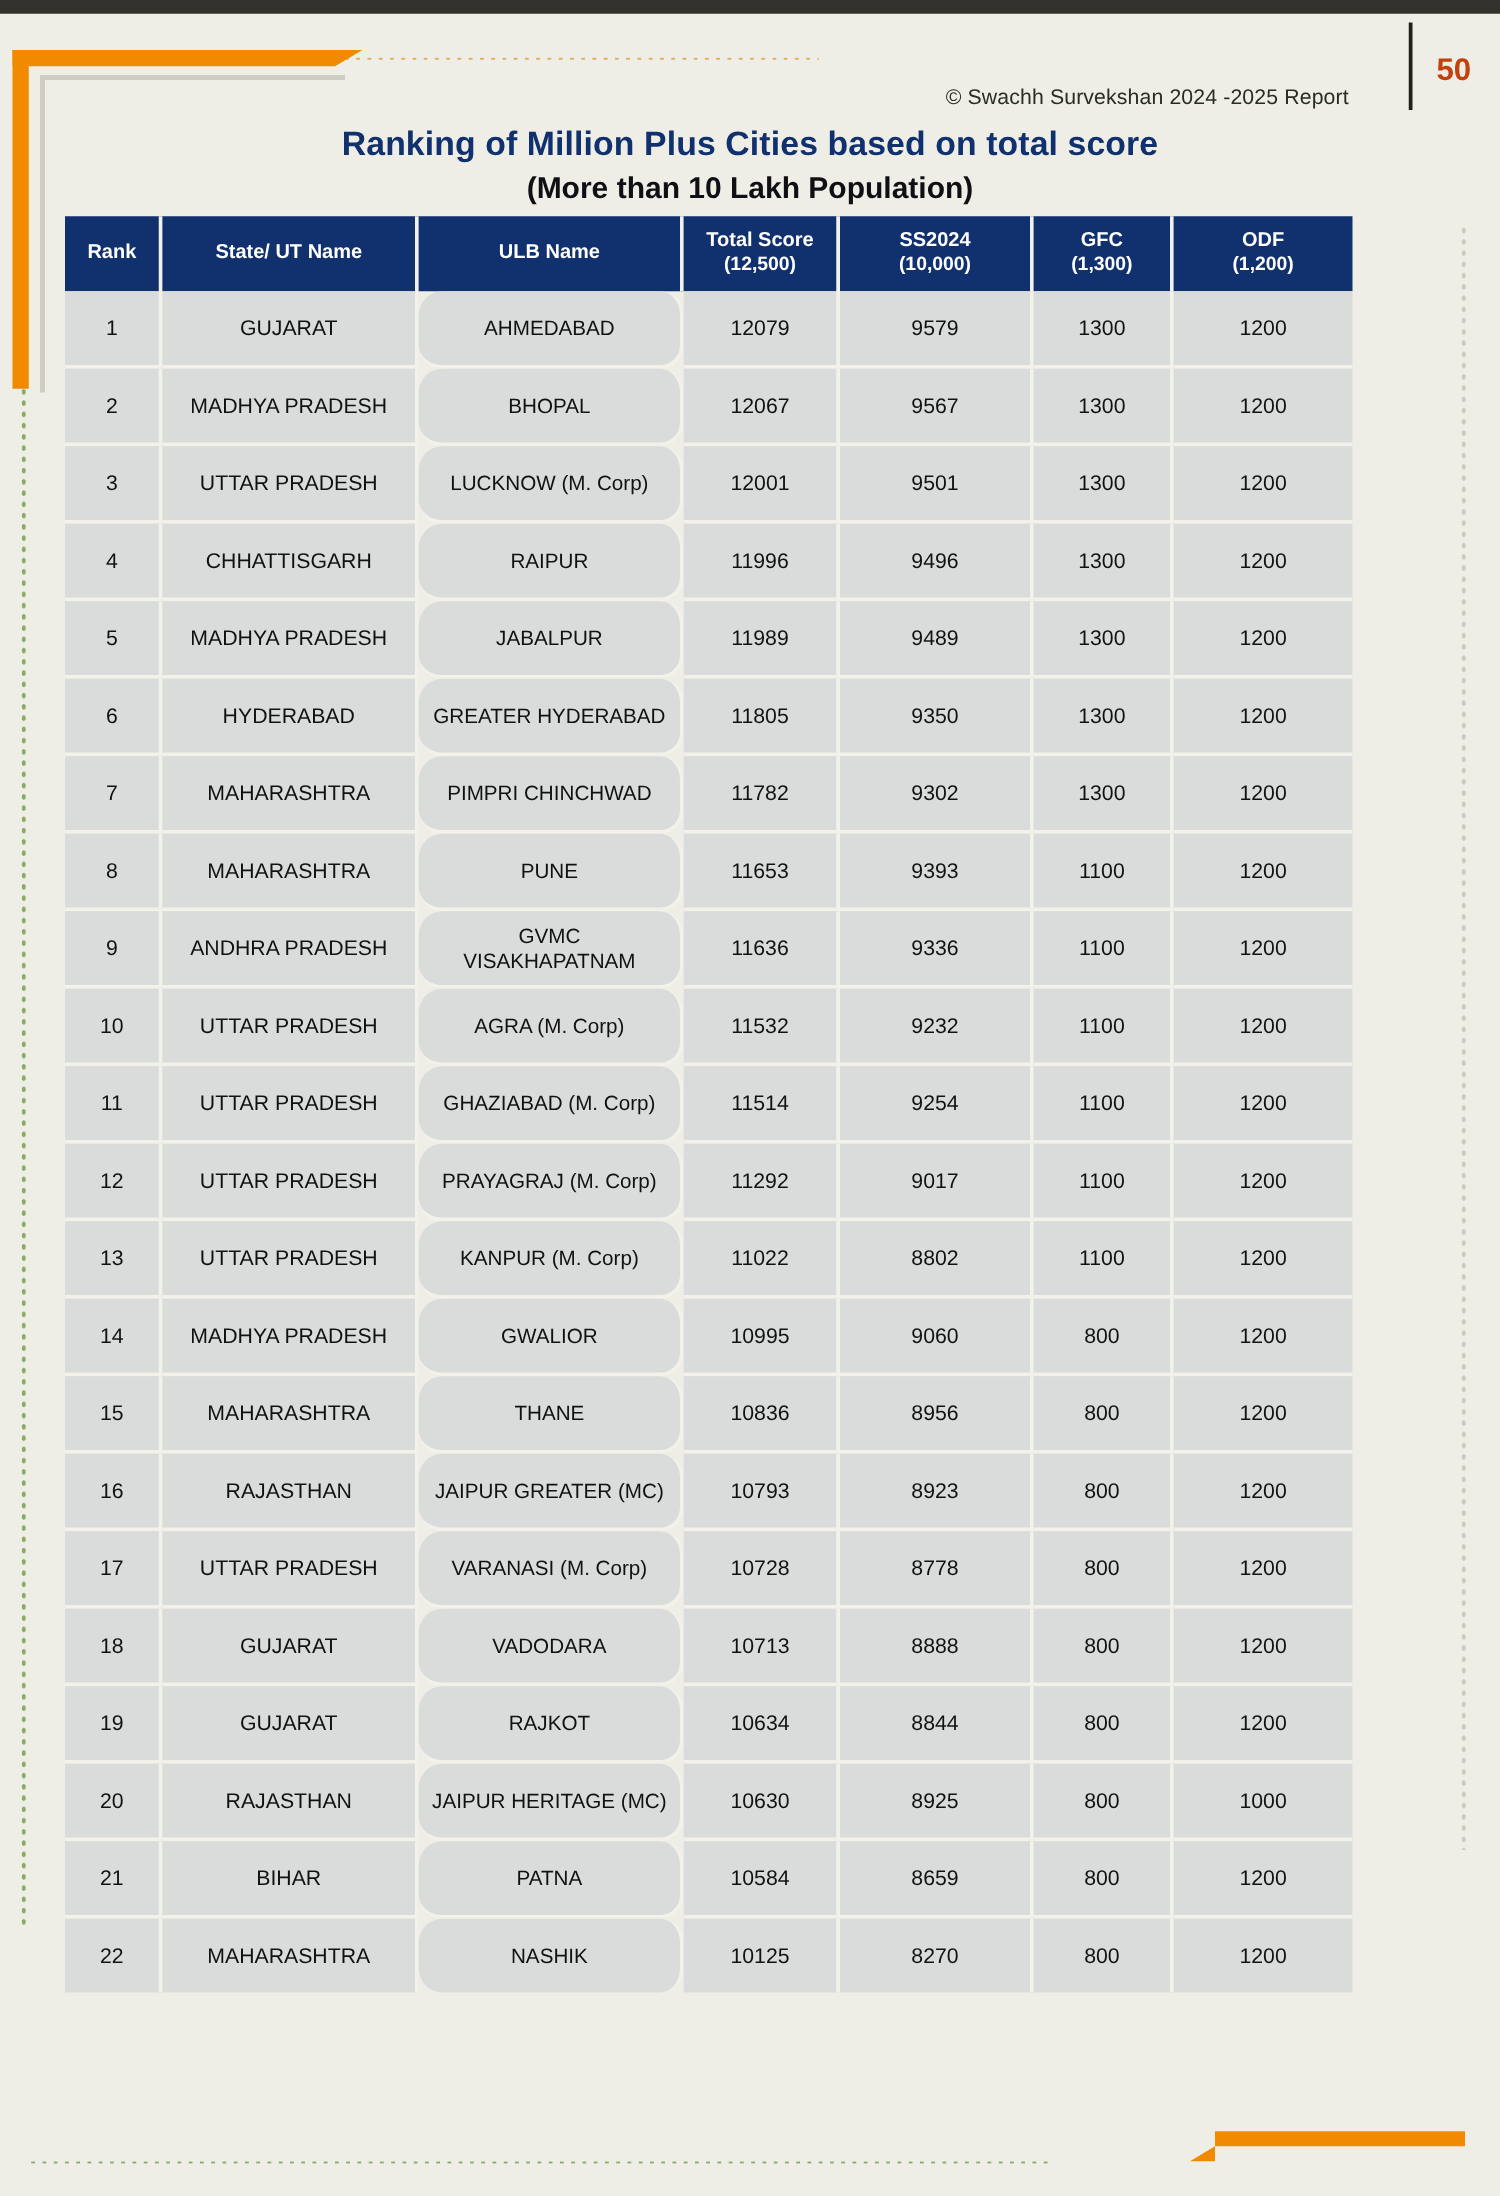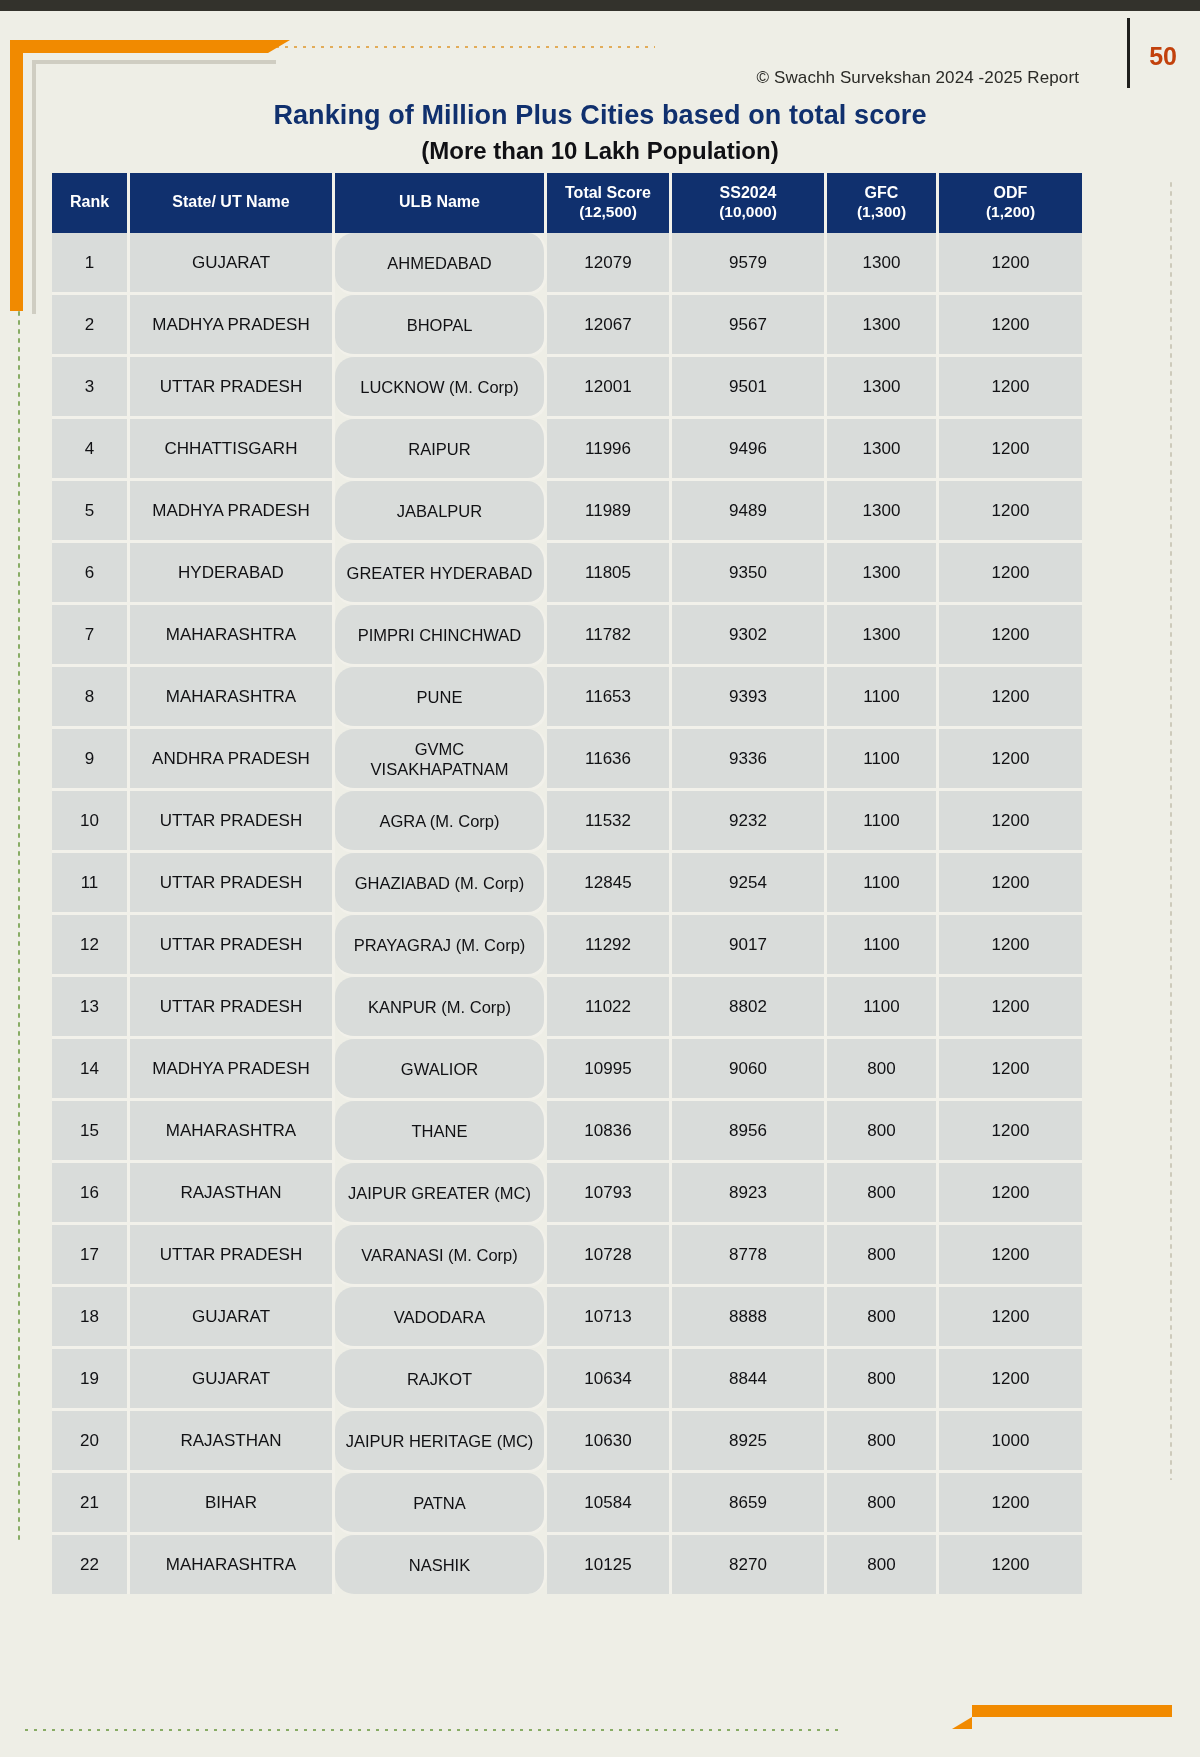--- a/index.html
+++ b/index.html
@@ -251,21 +251,21 @@
           <td class="ulb nowrap2">AGRA (M. Corp)</td>
           <td>11532</td>
           <td>9232</td>
           <td>1100</td>
           <td>1200</td>
         </tr>
         <tr>
           <td>11</td>
           <td>UTTAR PRADESH</td>
           <td class="ulb nowrap2">GHAZIABAD (M. Corp)</td>
-          <td>12845</td>
+          <td>11514</td>
           <td>9254</td>
           <td>1100</td>
           <td>1200</td>
         </tr>
         <tr>
           <td>12</td>
           <td>UTTAR PRADESH</td>
           <td class="ulb nowrap2">PRAYAGRAJ (M. Corp)</td>
           <td>11292</td>
           <td>9017</td>

